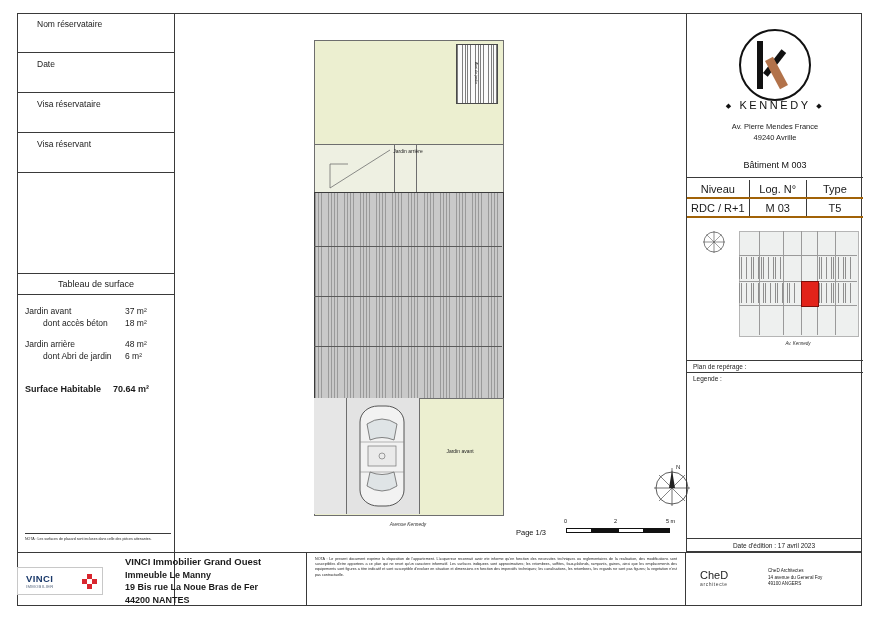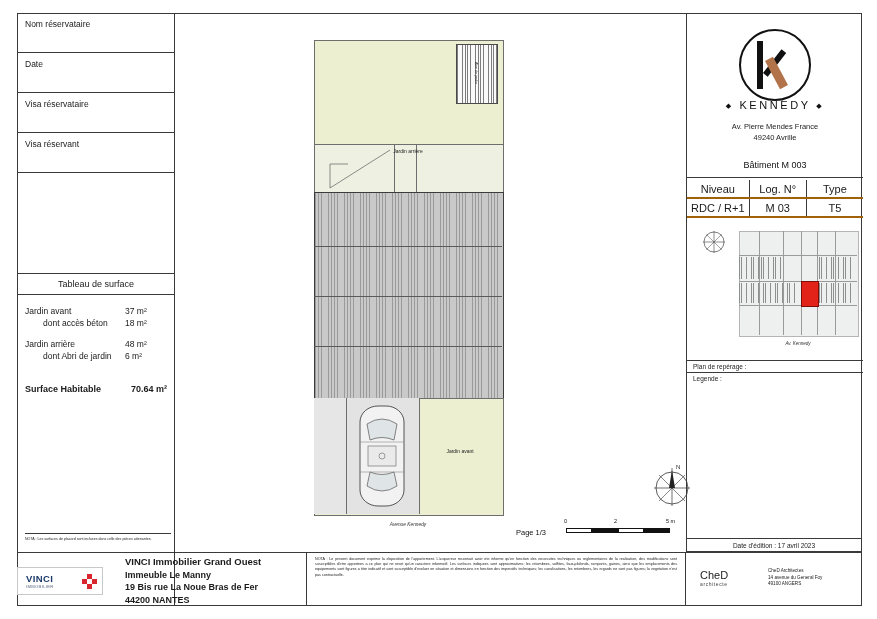--- a/index.html
+++ b/index.html
@@ -39,21 +39,21 @@
     box-sizing: border-box;
   }
   .sig-box {
     position: absolute;
     left: 0;
     width: 158px;
     box-sizing: border-box;
     border-bottom: 1px solid #3a3a3a;
     font-size: 8.5px;
     color: #1a1a1a;
-    padding: 6px 0 0 8px;
+    padding: 6px 0 0 20px;
   }
   .sig-1 { top: 0px;   height: 40px; }
   .sig-2 { top: 40px;  height: 40px; }
   .sig-3 { top: 80px;  height: 40px; }
   .sig-4 { top: 120px; height: 40px; }
 
   
   .surf-table {
     position: absolute;
     left: 0px; top: 260px;
@@ -76,21 +76,20 @@
     font-size: 8.5px;
     line-height: 12px;
     margin-bottom: 0px;
   }
   .surf-row .lbl { text-align: left; max-width: 100px; }
   .surf-row .val { text-align: left; width: 42px; }
   .surf-row.sub .lbl { padding-left: 18px; }
   .surf-gap { height: 9px; }
   .surf-total {
     display: flex;
-    justify-content: space-between;
     font-size: 9px;
     font-weight: bold;
     margin-top: 22px;
   }
   .surf-total .val { width: 48px; text-align: right; }
   .nota-left {
     position: absolute;
     left: 8px; top: 520px;
     width: 146px;
     font-size: 3.6px;

